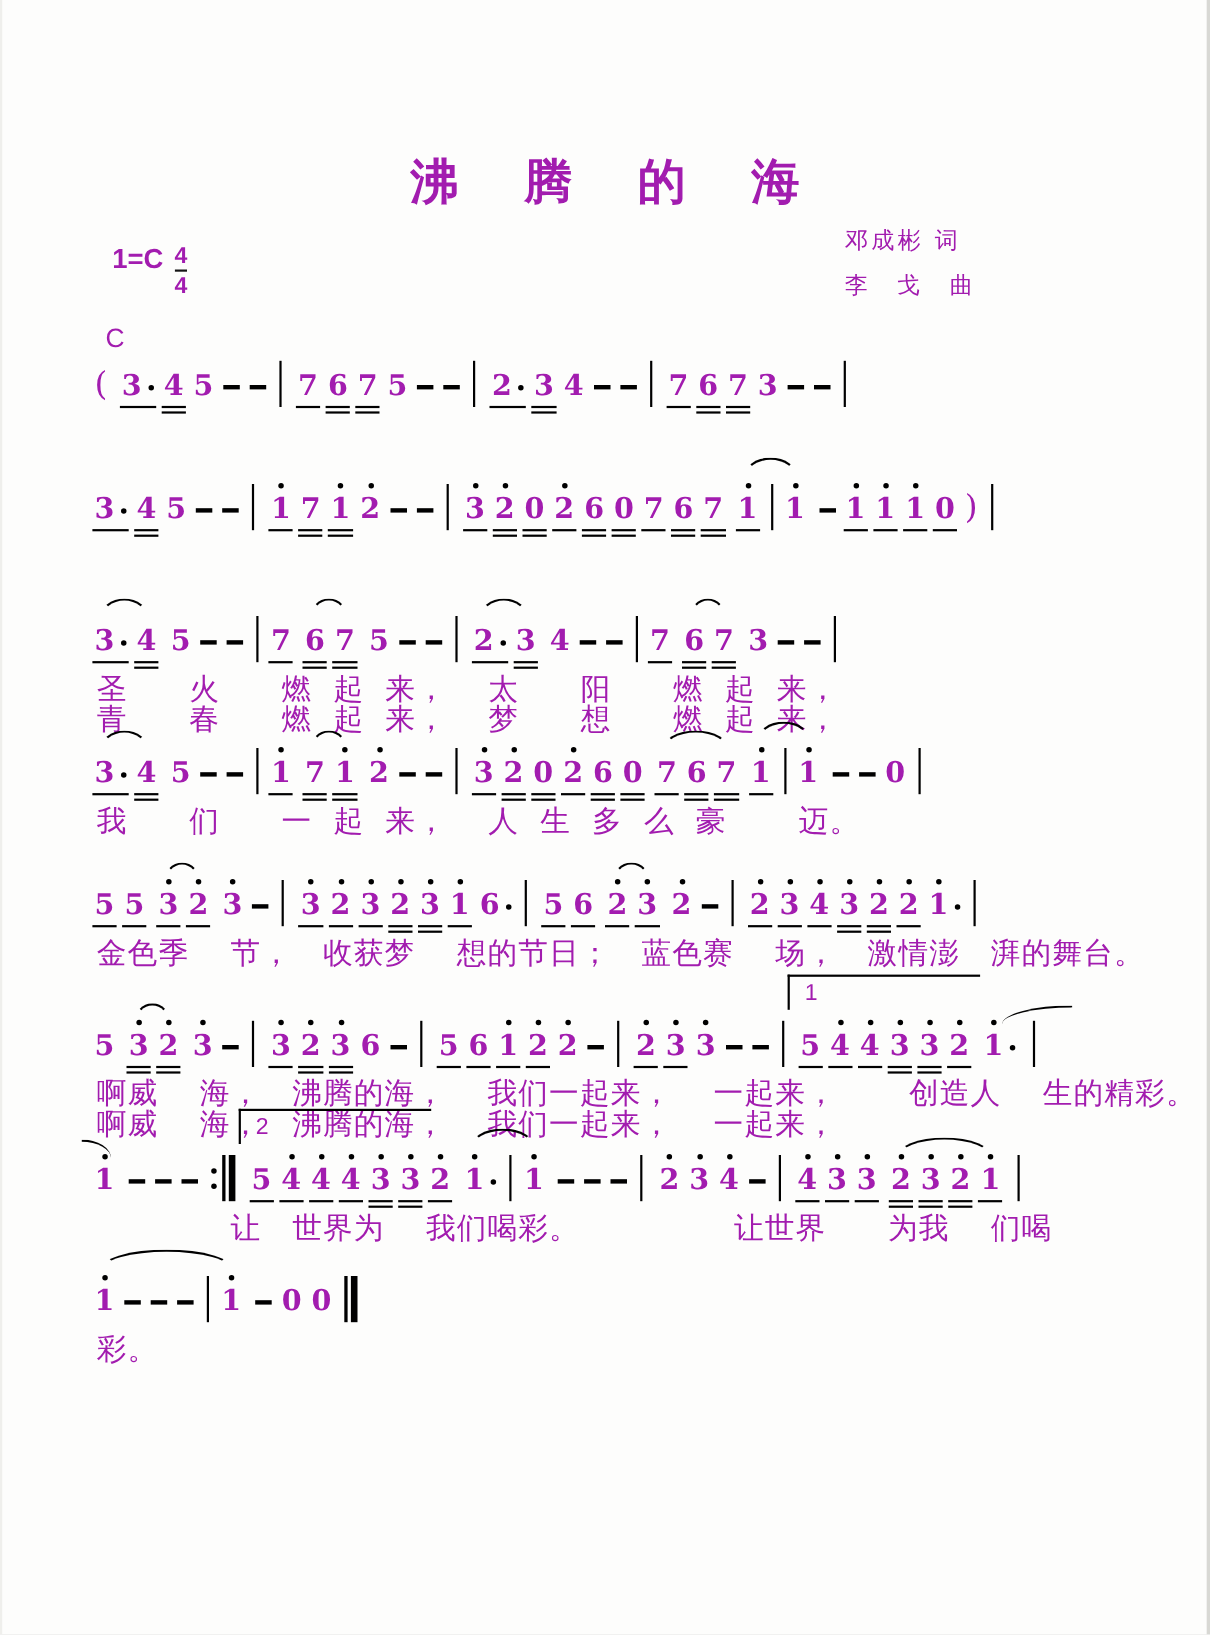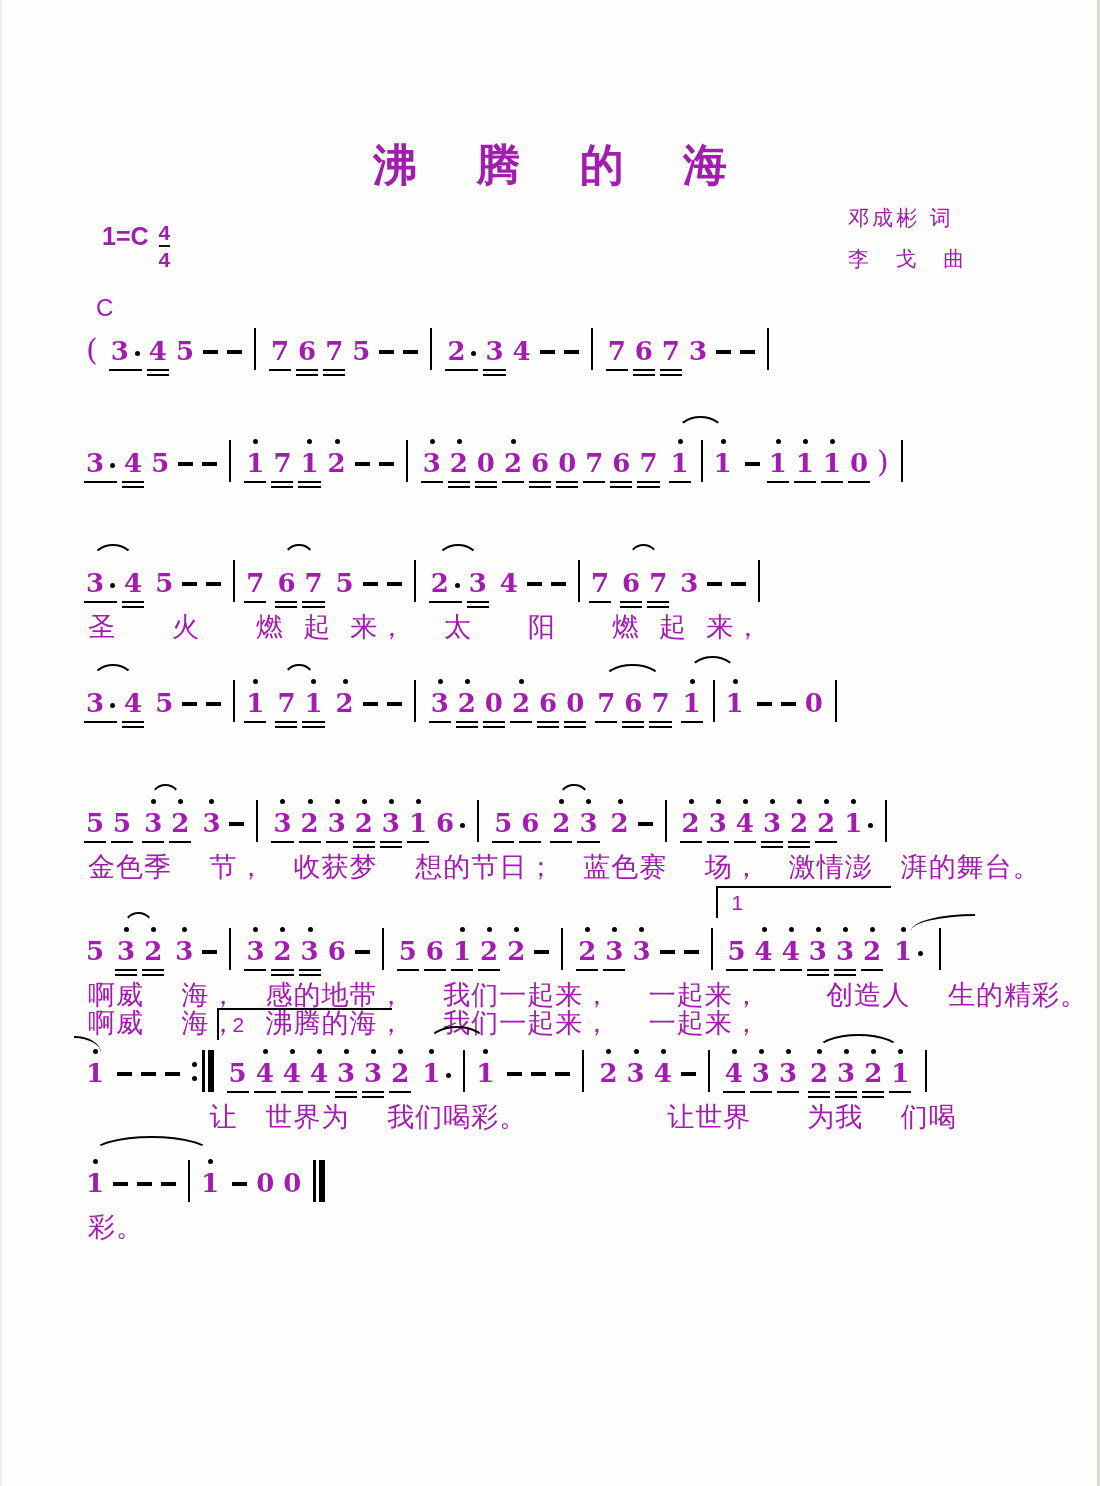--- a/index.html
+++ b/index.html
@@ -15,21 +15,21 @@
     letter-spacing:22px; text-indent:22px;
     font-family:"DejaVu Serif", serif;
   }
   .keysig {
     position:absolute; top:222px; left:102px;
     display:flex; align-items:flex-start; gap:10px;
     font-family:"Liberation Sans", sans-serif; font-size:25px; font-weight:600;
   }
   .frac { display:inline-flex; flex-direction:column; align-items:center; line-height:1; font-size:21px; font-weight:700; }
   .frac .den { border-top:2.5px solid #141414; padding-top:2px; margin-top:2px; }
-  .credits { position:absolute; top:208px; left:848px; font-size:21px; line-height:1; }
+  .credits { position:absolute; top:208px; left:768px; font-size:21px; line-height:1; }
   .credits .c1 { letter-spacing:3px; }
   .credits .c2 { margin-top:20px; letter-spacing:10px; }
   .chord {
     position:absolute; top:294px; left:96px;
     font-family:"Liberation Sans", sans-serif; font-size:24px; font-weight:500;
   }
   
   .system { position:absolute; left:86px; right:50px; }
   .notes-row { display:flex; align-items:flex-end; padding-top:28px; flex-wrap:nowrap; }
   .group { position:relative; display:inline-flex; align-items:flex-end; margin-right:4px; }
@@ -270,20 +270,21 @@
             <span class="tok dash">
               <span class="dashbar"></span>
             </span>
             <span class="tok dash">
               <span class="dashbar"></span>
             </span>
             <span class="bar"></span>
           </span>
         </div>
         <div class="lyric">圣　　火　　燃  起  来，　 太　　阳　　燃  起  来，</div>
+        <div class="lyric">青　　春　　燃  起  来，　 梦　　想　　燃  起  来，</div>
       </div>
       <div class="system" style="top: 652px;">
         <div class="notes-row">
           <span class="group arc">
             <span class="tok"><span class="digit">3</span><span class="aug"></span><span class="ul ul1"></span></span>
             <span class="tok"><span class="digit">4</span><span class="ul ul1"></span><span class="ul ul2"></span></span>
           </span>
           <span class="group">
             <span class="tok"><span class="digit">5</span></span>
             <span class="tok dash">
@@ -331,20 +332,21 @@
             <span class="tok dash">
               <span class="dashbar"></span>
             </span>
             <span class="tok dash">
               <span class="dashbar"></span>
             </span>
             <span class="tok"><span class="digit">0</span></span>
             <span class="bar"></span>
           </span>
         </div>
+        <div class="lyric">我　　们　　一  起  来，　 人  生  多  么  豪　　 迈。</div>
       </div>
       <div class="system" style="top: 772px;">
         <div class="notes-row">
           <span class="group">
             <span class="tok"><span class="digit">5</span><span class="ul ul1"></span></span>
             <span class="tok"><span class="digit">5</span><span class="ul ul1"></span></span>
           </span>
           <span class="group arc">
             <span class="tok"><span class="digit">3</span><span class="odot"></span><span class="ul ul1"></span></span>
             <span class="tok"><span class="digit">2</span><span class="odot"></span><span class="ul ul1"></span></span>
@@ -452,21 +454,21 @@
             <span class="tok"><span class="digit">3</span><span class="odot"></span><span class="ul ul1"></span><span class="ul ul2"></span></span>
             <span class="tok"><span class="digit">2</span><span class="odot"></span><span class="ul ul1"></span></span>
           </span>
           <span class="group arcR">
             <span class="tok"><span class="digit">1</span><span class="aug"></span><span class="odot"></span></span>
           </span>
           <span class="group">
             <span class="bar"></span>
           </span>
         </div>
-        <div class="lyric">啊威　 海，　感的地带，　 我们一起来，　 一起来，　　 创造人　 生的精彩。</div>
+        <div class="lyric">啊威　 海，　沸腾的海，　 我们一起来，　 一起来，　　 创造人　 生的精彩。</div>
         <div class="lyric">啊威　 海，　沸腾的海，　 我们一起来，　 一起来，</div>
       </div>
       <div class="system" style="top: 1022px;">
         <div class="notes-row">
           <span class="group arcL">
             <span class="tok"><span class="digit">1</span><span class="odot"></span></span>
           </span>
           <span class="group">
             <span class="tok dash">
               <span class="dashbar"></span>

